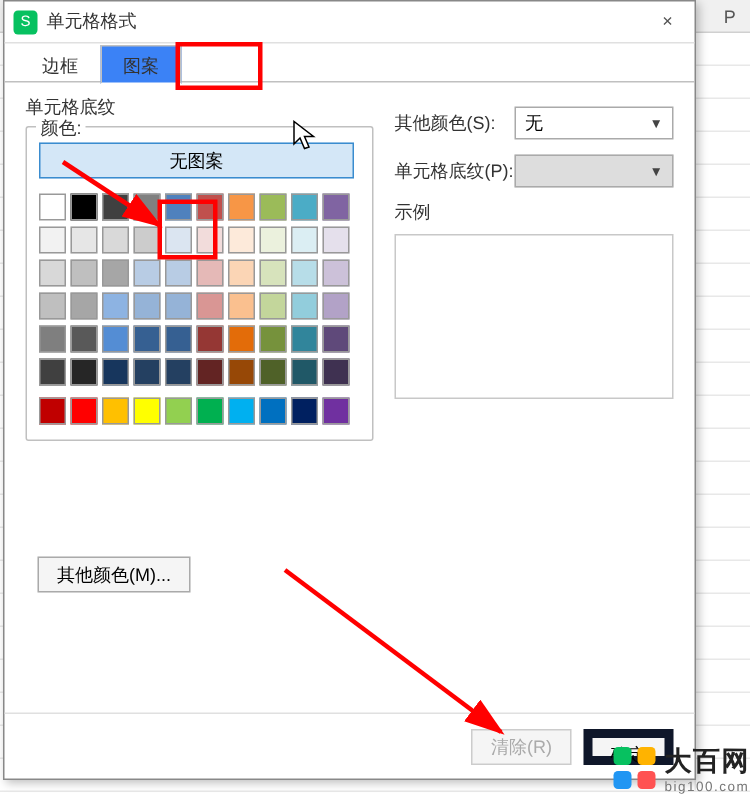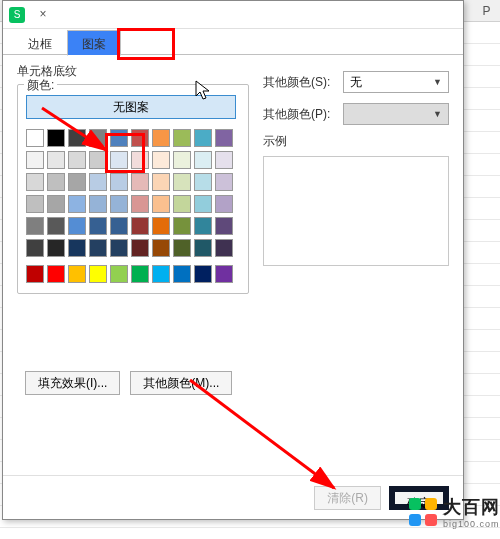--- a/index.html
+++ b/index.html
@@ -174,20 +174,21 @@
     <div class="row">
         <div class="cell" style="flex-basis:464px"></div>
         <div class="cell"></div>
       </div>
   </div>
 </div>
 
 <div class="dialog">
   <div class="titlebar">
     <div class="app-icon">S</div>
+    <div class="title-text">单元格格式</div>
     <div class="close-btn">×</div>
   </div>
 
   <div class="tabs">
     <div class="tab">边框</div>
     <div class="tab active">图案</div>
   </div>
 
   <div class="dlg-body">
     <div class="section-title">单元格底纹</div>
@@ -271,32 +272,31 @@
 
     <div class="right-col">
       <div class="form-row">
         <label>其他颜色(S):</label>
         <div class="combo">
           <span>无</span>
           <span class="chev">▼</span>
         </div>
       </div>
       <div class="form-row">
-        <label>其他颜色(P):</label>
+        <label>单元格底纹(P):</label>
         <div class="combo color">
           <span></span>
           <span class="chev">▼</span>
         </div>
       </div>
       <div class="preview-label">示例</div>
       <div class="preview-box"></div>
     </div>
 
     <div class="aux-btns">
-      <div class="btn">填充效果(I)...</div>
       <div class="btn">其他颜色(M)...</div>
     </div>
   </div>
 
   <div class="dlg-footer">
     <div class="btn disabled">清除(R)</div>
     <div class="btn primary">确定</div>
   </div>
 </div>
 

